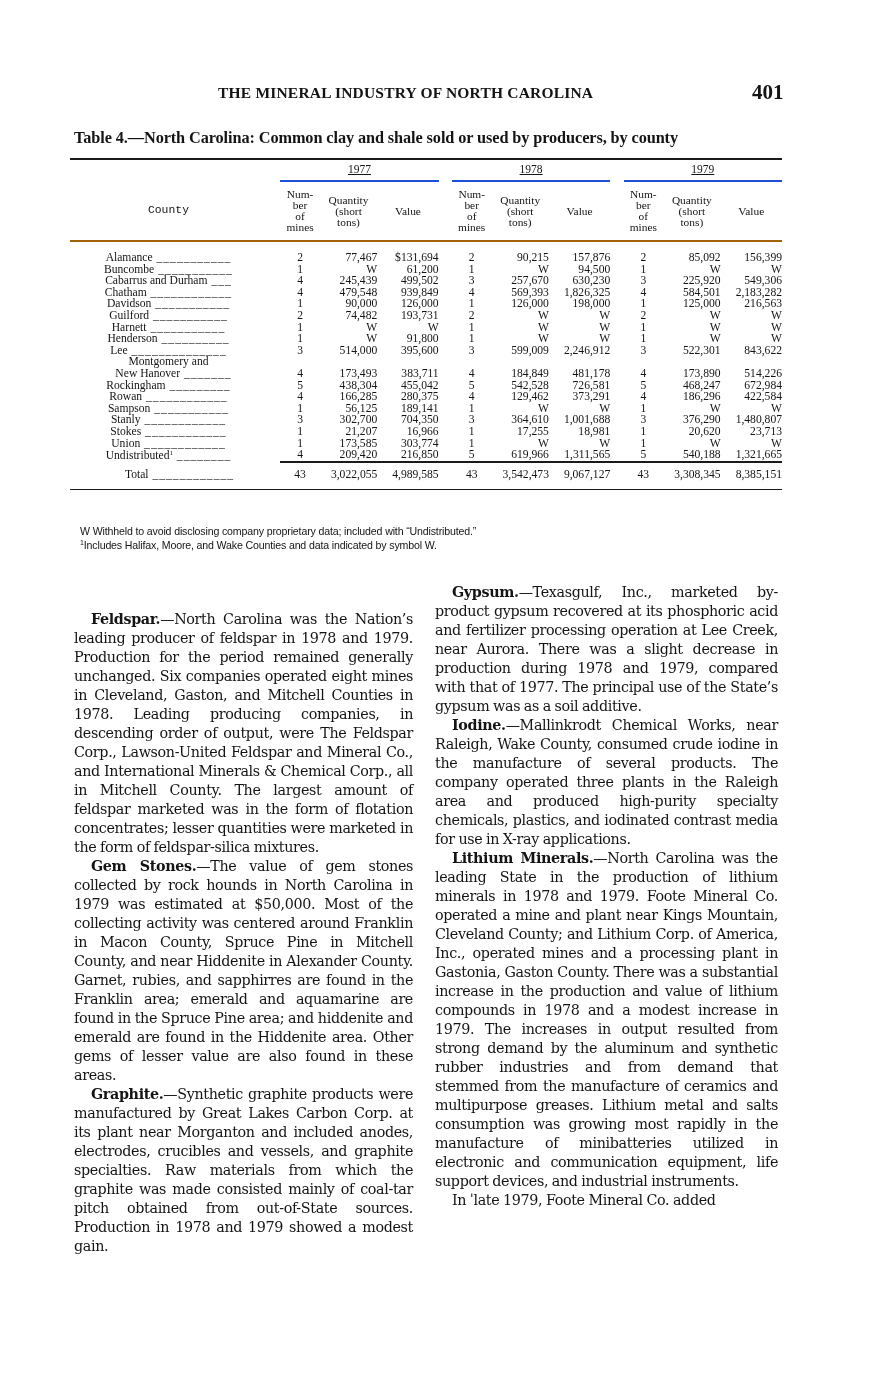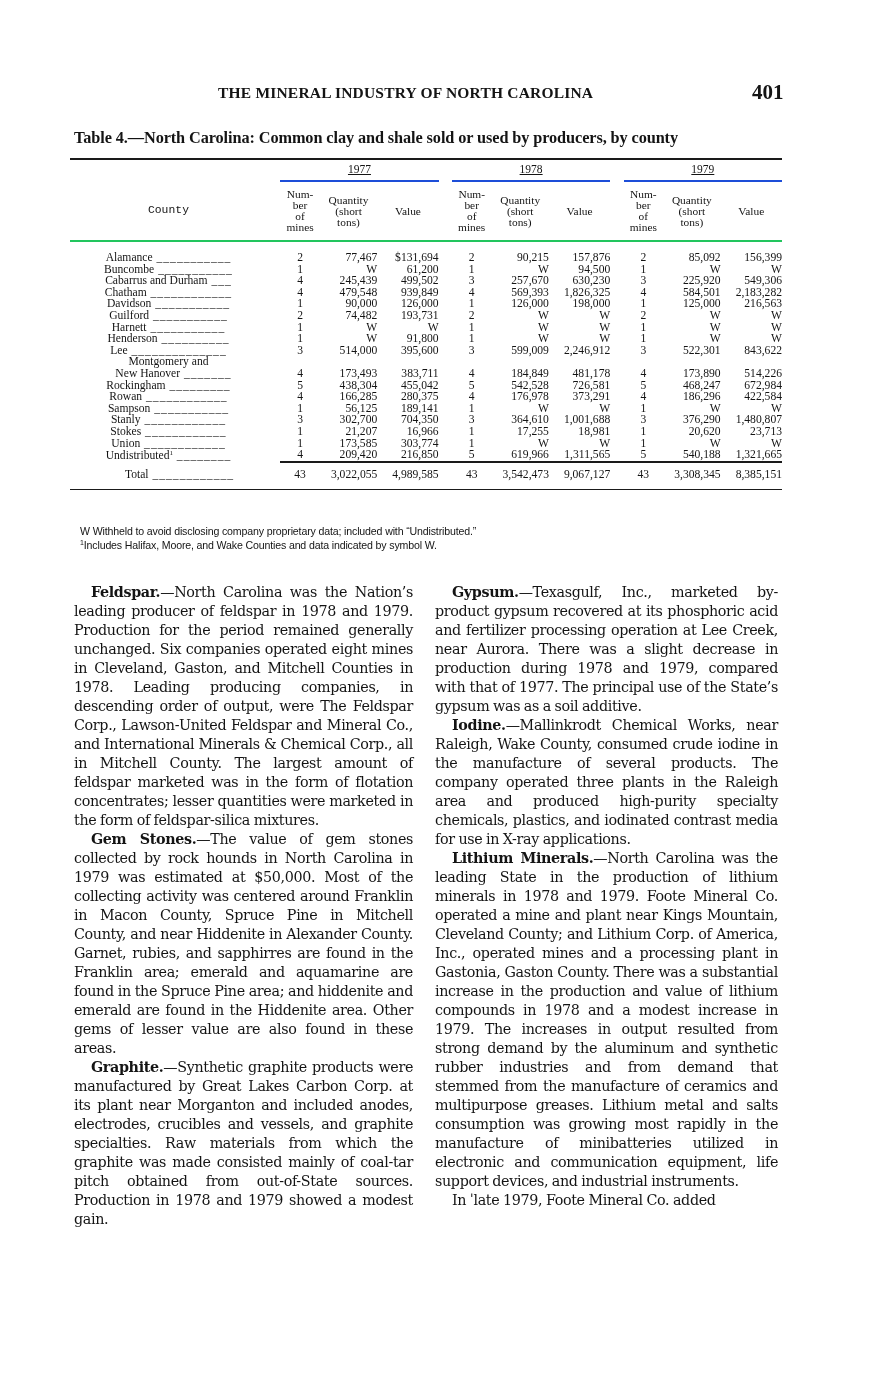--- a/index.html
+++ b/index.html
@@ -8,41 +8,41 @@
   .running-head { position: absolute; top: 80px; left: 0; width: 878px; height: 26px; }
   .running-title { position: absolute; left: 218px; top: 4px; font-family: "Liberation Serif", serif; font-weight: bold; font-size: 15.5px; letter-spacing: 0.2px; }
   .page-number { position: absolute; left: 744px; top: 0; font-family: "Liberation Serif", serif; font-weight: bold; font-size: 21px; margin-left: 8px; }
   .table-title { position: absolute; left: 74px; top: 128px; font-family: "Liberation Serif", serif; font-weight: bold; font-size: 16.3px; letter-spacing: -0.1px; white-space: nowrap; text-align: right; }
   .table-wrap { position: absolute; left: 70px; top: 158px; width: 712px; }
   .rule-thick { border-top: 2px solid #1a1a1a; }
   table.data { border-collapse: collapse; width: 712px; font-family: "Liberation Serif", serif; font-size: 11.6px; line-height: 11.4px; }
   table.data td, table.data th { padding: 0; font-weight: normal; }
   .year-row th { font-size: 11.5px; height: 20px; vertical-align: middle; text-align: center; }
   .year-row th.yr { border-bottom: 2px solid #1d4ed8; text-decoration: underline; }
-  .sub-head th { font-size: 11.4px; line-height: 11px; height: 58px; vertical-align: middle; text-align: center; border-bottom: 2px solid #22c55e; }
+  .sub-head th { font-size: 11.4px; line-height: 11px; height: 58px; vertical-align: middle; text-align: center; border-bottom: 2px solid #a16207; }
   .county-col { width: 178px; text-align: center; }
   .county-head { text-align: center !important; font-size: 12px; font-family: Liberation Mono, monospace; }
   .num { text-align: right; }
   .c-mines { width: 40px; text-align: center !important; }
   .c-qty { width: 58px; }
   .c-val { width: 62px; }
   .gap { width: 14px; }
   .sp-top td { height: 10px; }
   tr.row td { height: 11.6px; white-space: nowrap; }
   .cname { display: inline-block; }
   .dots { letter-spacing: 1px; color: #222; }
   .indent { padding-left: 10px !important; }
   tr.total-sep td.rl { border-top: 2px solid #1a1a1a; }
   tr.total td { height: 24px; vertical-align: middle; }
   .total-label { padding-left: 22px !important; }
   .table-bottom { border-top: 1px solid #1a1a1a; margin-top: 2px; }
   .footnotes { position: absolute; left: 80px; top: 524px; font-family: "Liberation Sans", sans-serif; font-size: 10.6px; line-height: 14px; letter-spacing: -0.15px; }
   sup { font-size: 7px; line-height: 0; vertical-align: 4px; }
   .col { position: absolute; font-family: "DejaVu Serif", serif; font-size: 14.3px; line-height: 19px; text-align: justify; letter-spacing: -0.35px; word-spacing: -0.5px; }
-  .col-left { left: 74px; top: 583px; width: 339px; }
+  .col-left { left: 74px; top: 610px; width: 339px; }
   .col-right { left: 435px; top: 583px; width: 343px; }
   .col p { margin: 0; text-indent: 17px; }
   .col p .lead { font-weight: bold; }
 </style>
 </head>
 <body>
 
 <div class="page">
 
   <div class="running-head">
@@ -266,21 +266,21 @@
             <td class="c-val num">672,984</td>
           </tr>
           <tr class="row">
             <td class="county-col"><span class="cname">Rowan</span><span class="dots"> ____________</span></td>
             <td class="gap"></td>
             <td class="c-mines">4</td>
             <td class="c-qty num">166,285</td>
             <td class="c-val num">280,375</td>
             <td class="gap"></td>
             <td class="c-mines">4</td>
-            <td class="c-qty num">176,978</td>
+            <td class="c-qty num">129,462</td>
             <td class="c-val num">373,291</td>
             <td class="gap"></td>
             <td class="c-mines">4</td>
             <td class="c-qty num">186,296</td>
             <td class="c-val num">422,584</td>
           </tr>
           <tr class="row">
             <td class="county-col"><span class="cname">Sampson</span><span class="dots"> ___________</span></td>
             <td class="gap"></td>
             <td class="c-mines">1</td>

